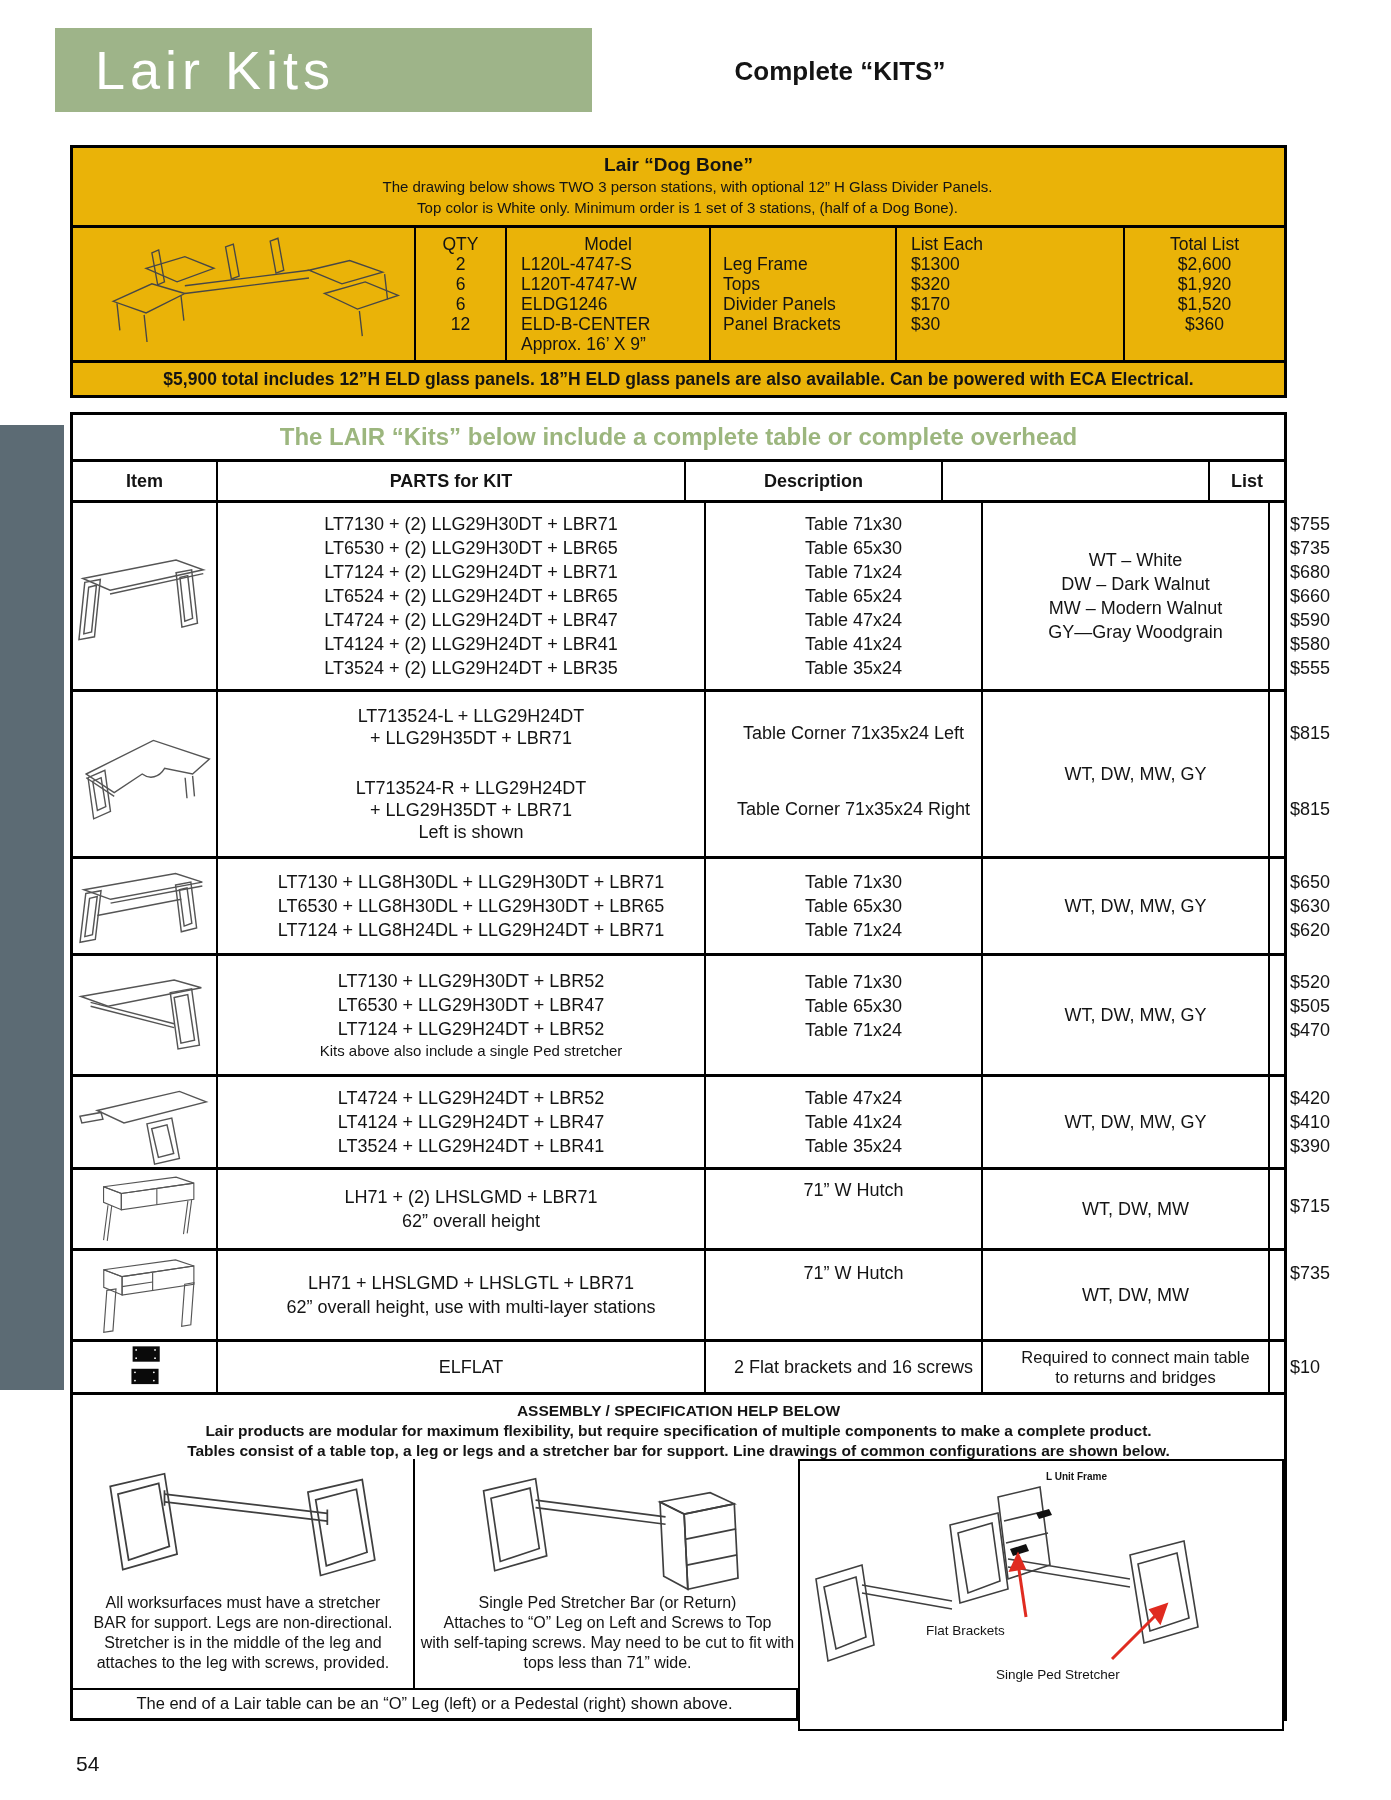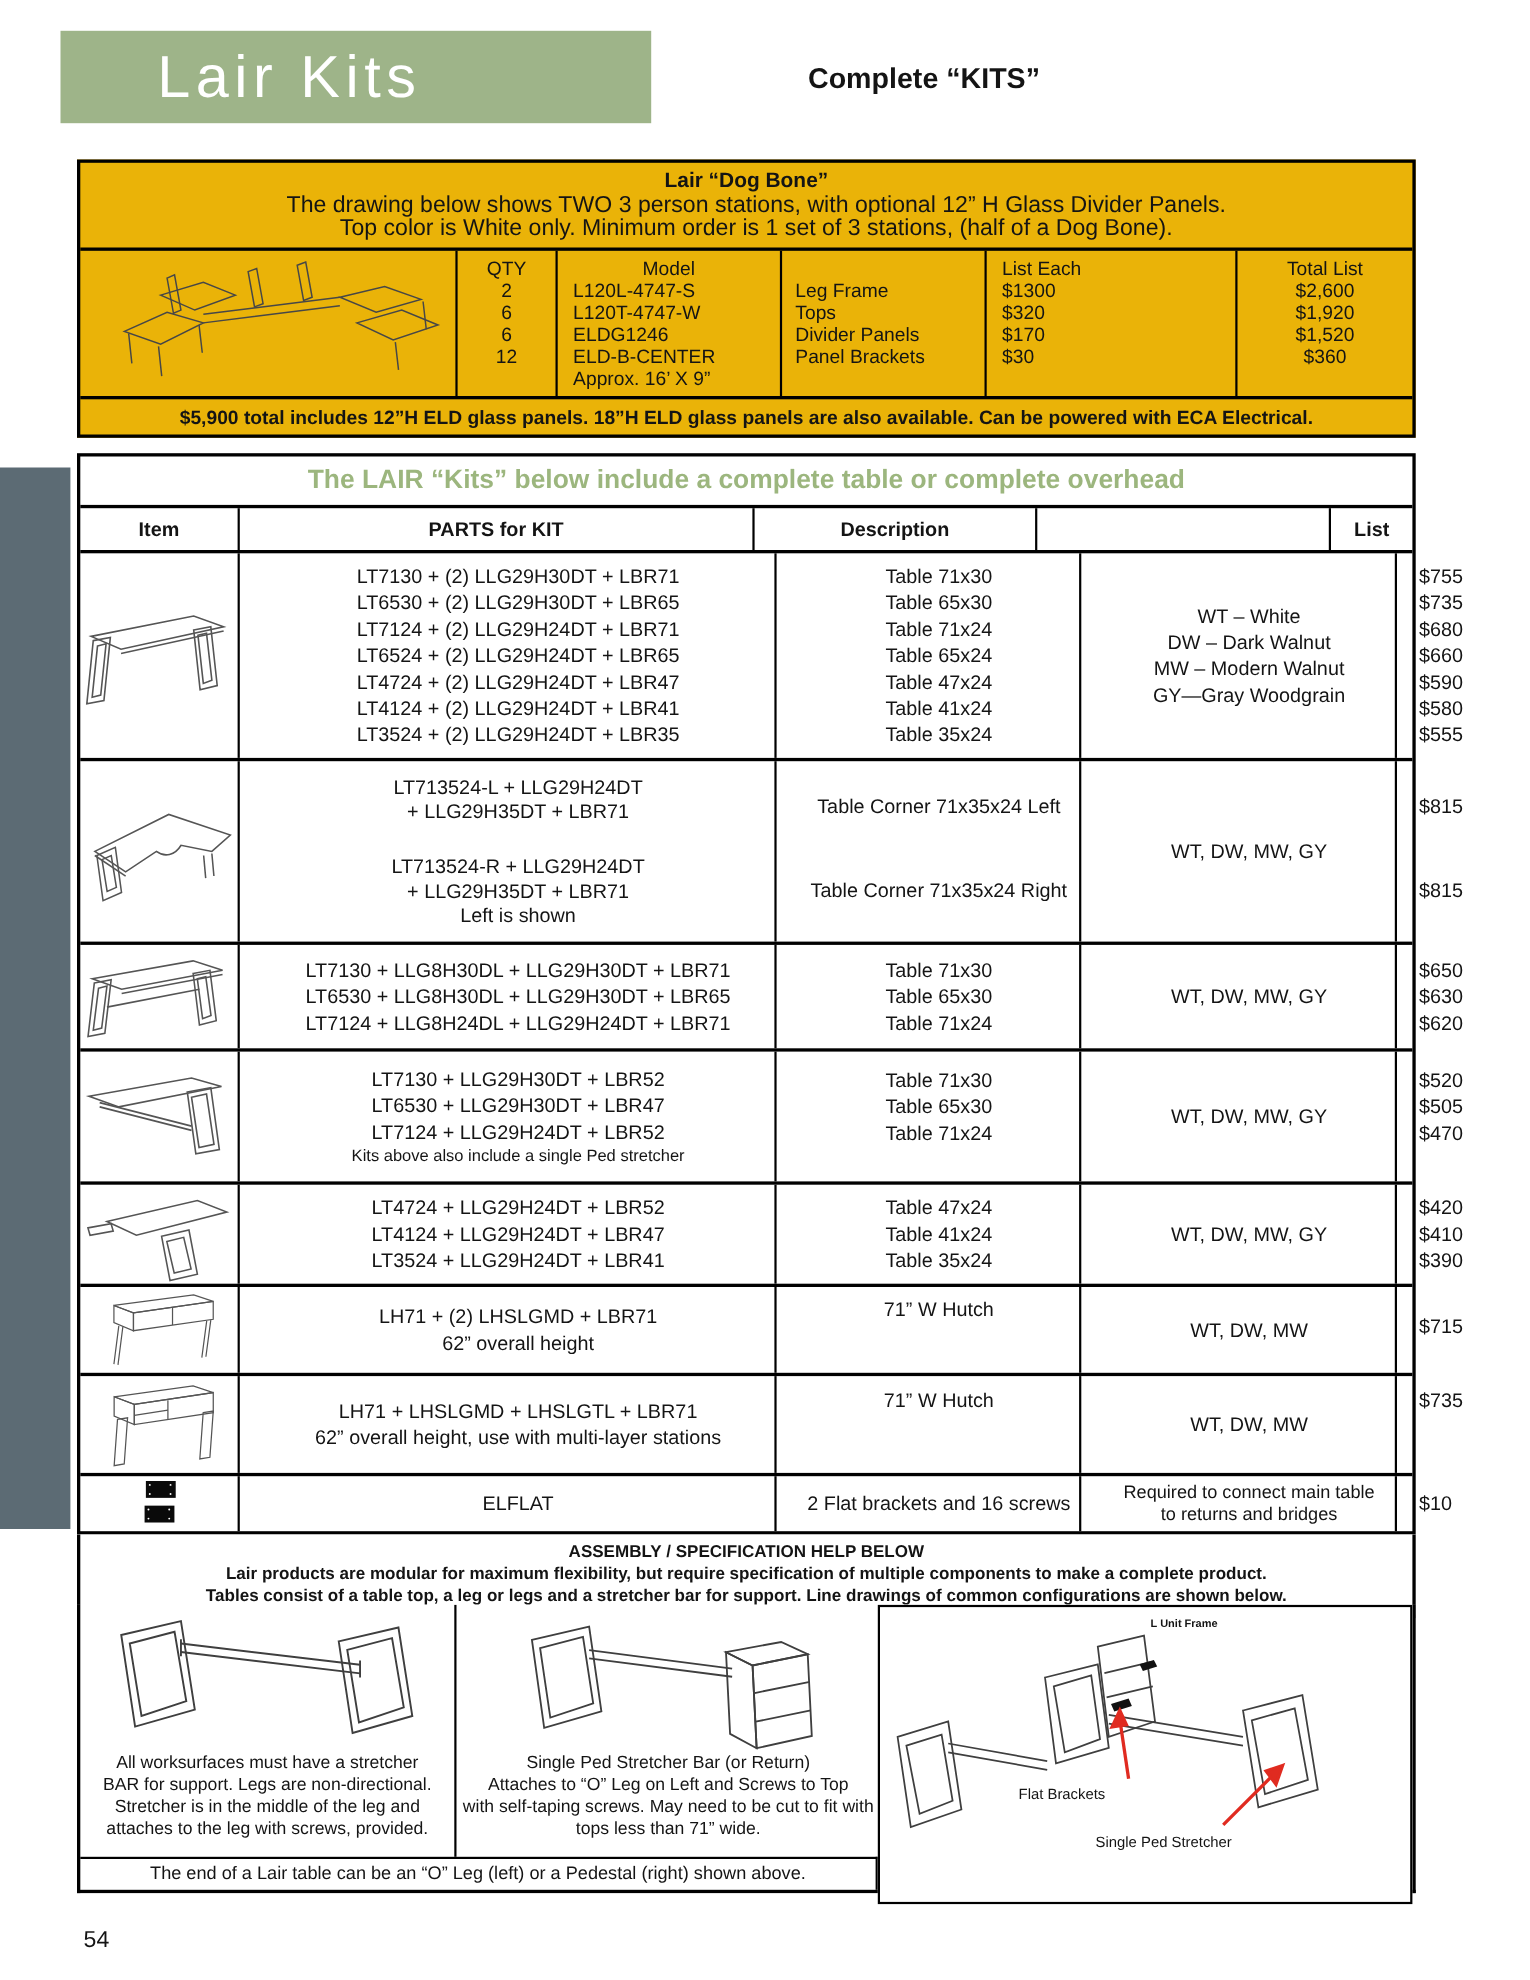--- a/index.html
+++ b/index.html
@@ -2,32 +2,32 @@
 <html><head>
 <meta charset="utf-8">
 <style>
   html,body{margin:0;padding:0;background:#ffffff;}
   .page{position:relative;width:1391px;height:1800px;background:#fff;
         font-family:"Liberation Sans",sans-serif;color:#141414;overflow:hidden;}
 
   
   .banner{position:absolute;left:55px;top:28px;width:537px;height:84px;
           background:#9eb489;display:flex;align-items:center;}
-  .banner-text{color:#ffffff;font-size:54px;letter-spacing:5px;padding-left:88px;font-weight:400;}
+  .banner-text{color:#ffffff;font-size:54px;letter-spacing:5px;padding-left:40px;font-weight:400;}
   .subtitle{position:absolute;left:690px;top:56px;width:300px;text-align:center;
             font-weight:700;font-size:26px;}
 
   
   .sidebar{position:absolute;left:0;top:425px;width:64px;height:965px;background:#5c6b74;}
 
   
   .dogbone{position:absolute;left:70px;top:145px;width:1217px;border:3px solid #000;box-sizing:border-box;background:#eab308;}
   .db-intro{text-align:center;padding:5px 0 7px;border-bottom:3px solid #000;}
   .db-title{font-size:19px;font-weight:700;line-height:23px;}
-  .db-line{font-size:21px;line-height:21px;padding-left:18px;}
+  .db-line{font-size:15px;line-height:21px;padding-left:18px;}
   .db-body{display:flex;height:132px;border-bottom:3px solid #000;}
   .db-cell{box-sizing:border-box;border-right:2px solid #000;padding-top:6px;font-size:17.5px;line-height:20px;}
   .db-cell:last-child{border-right:none;}
   .db-draw{flex:0 0 343px;display:flex;align-items:center;justify-content:center;padding-top:0;overflow:hidden;}
   .db-qty{flex:0 0 91px;text-align:center;}
   .db-model{flex:0 0 204px;padding-left:14px;}
   .db-desc{flex:0 0 186px;padding-left:12px;}
   .db-each{flex:0 0 228px;padding-left:14px;}
   .db-total{flex:1;text-align:center;}
   .center{text-align:center;padding-right:14px;}

